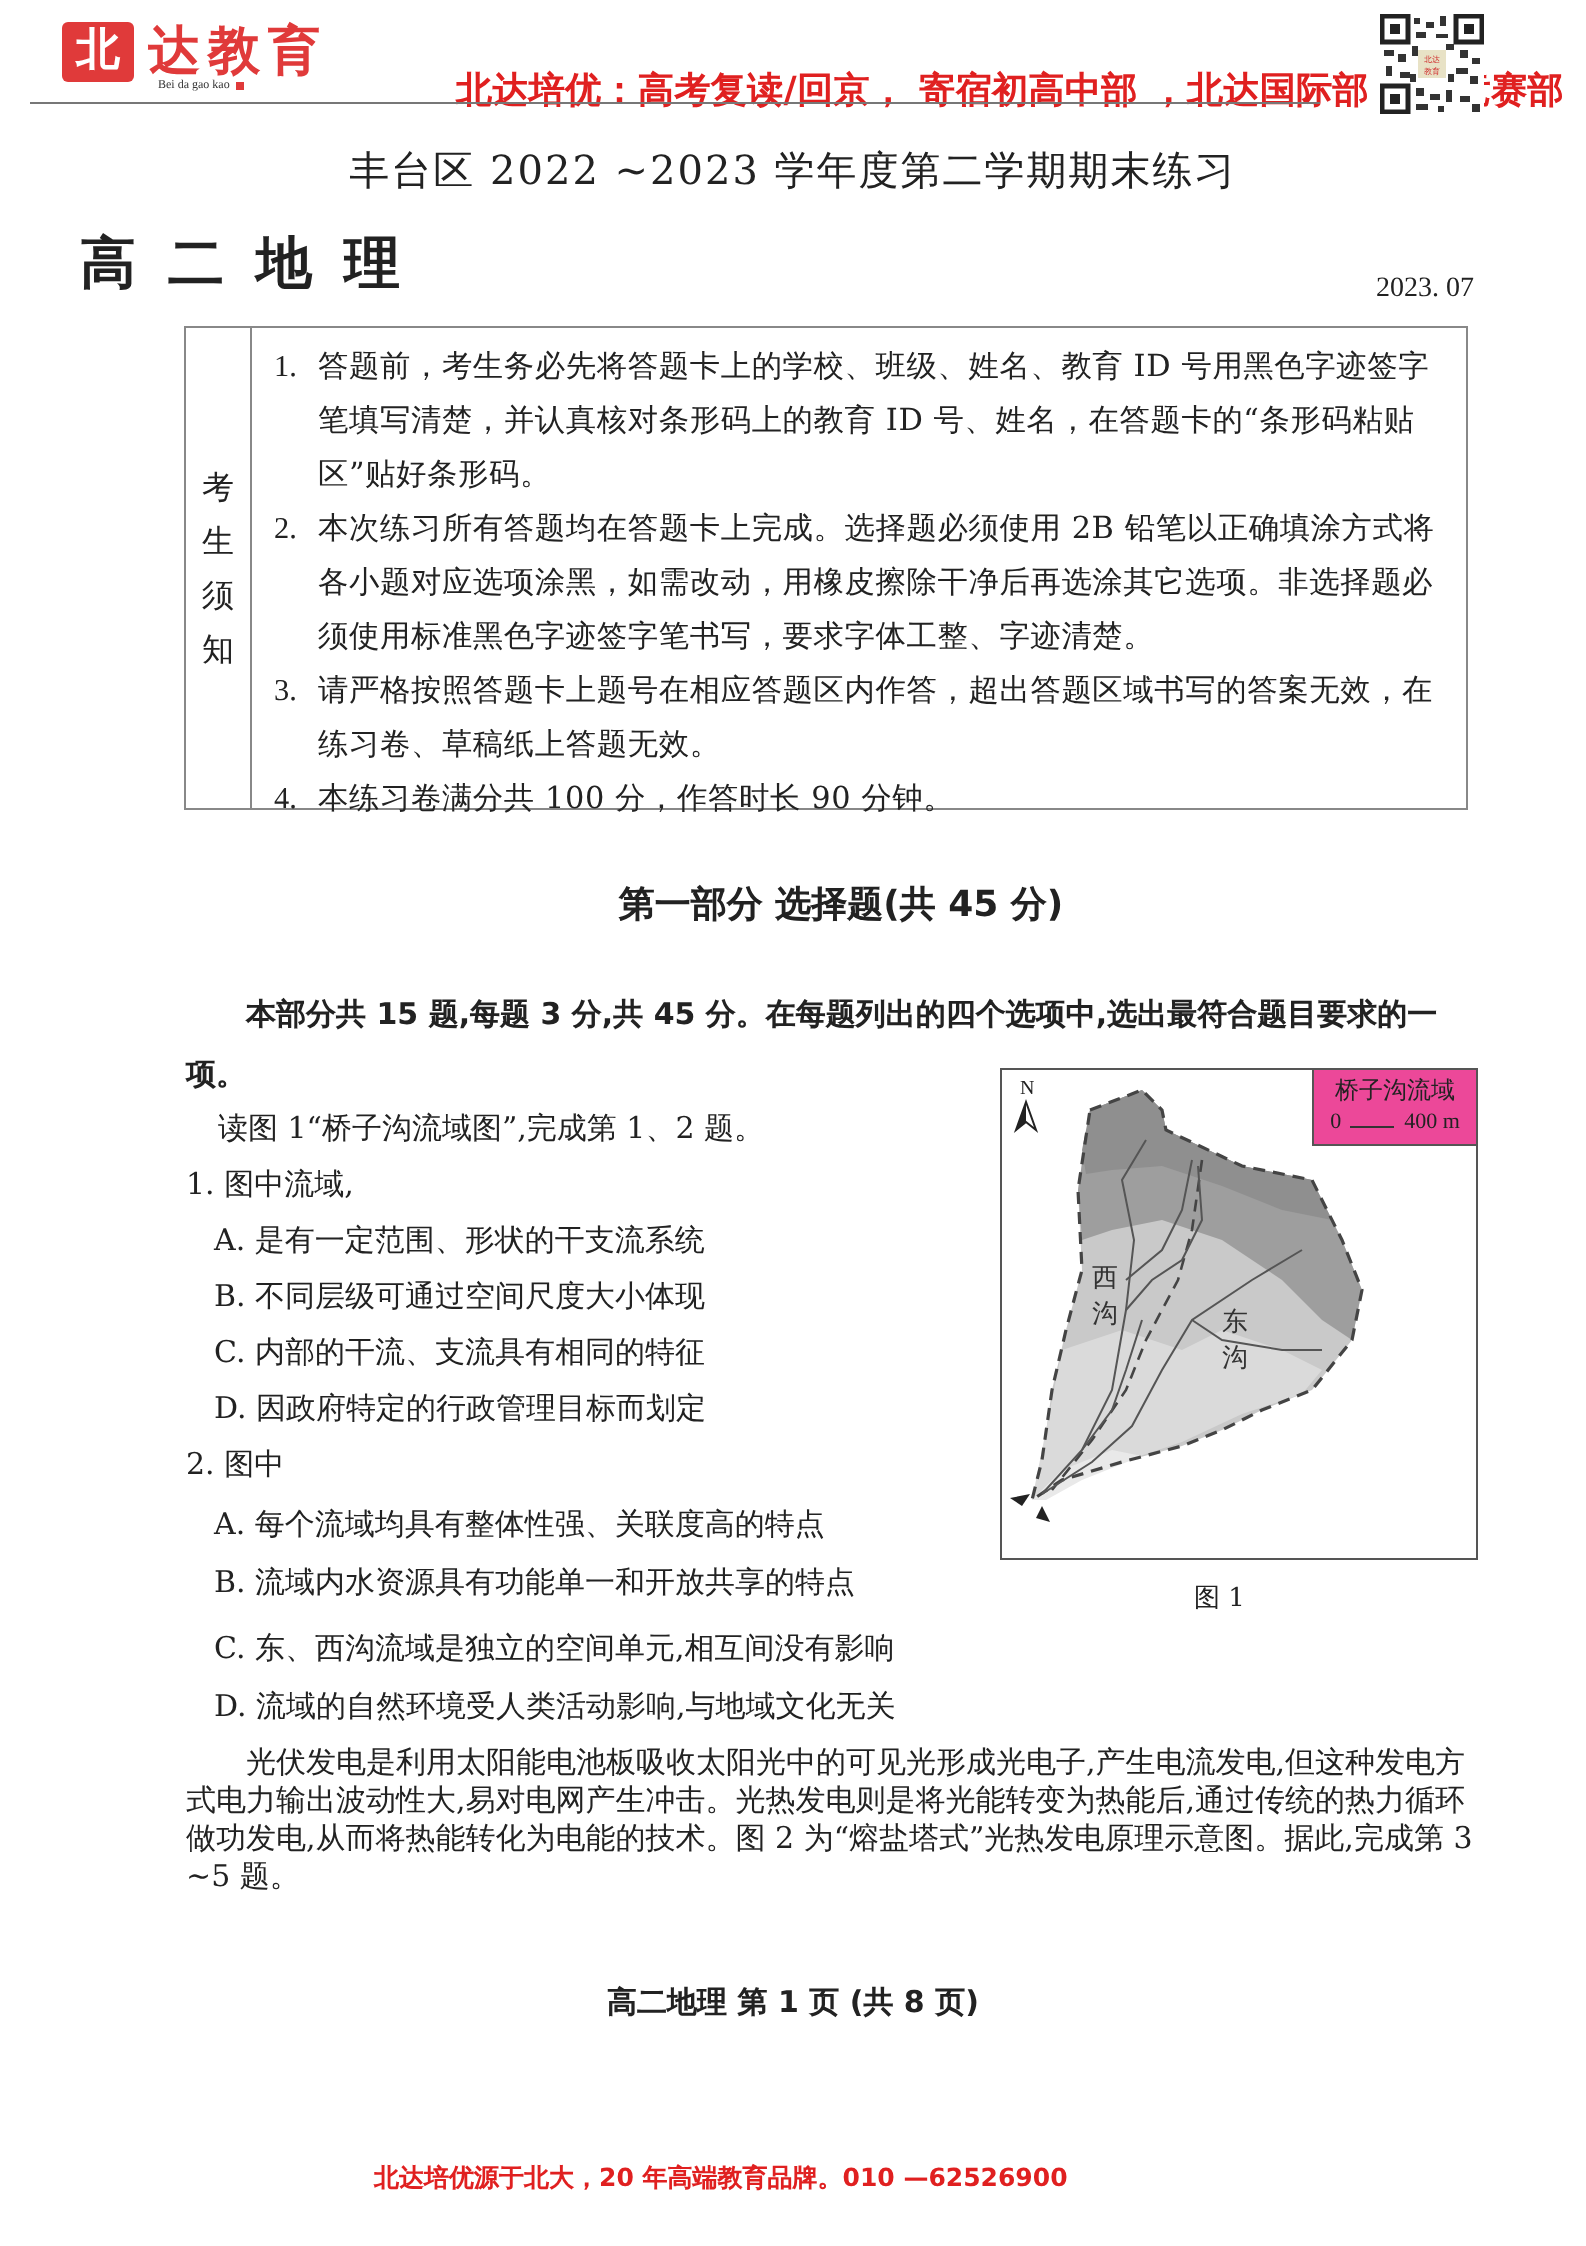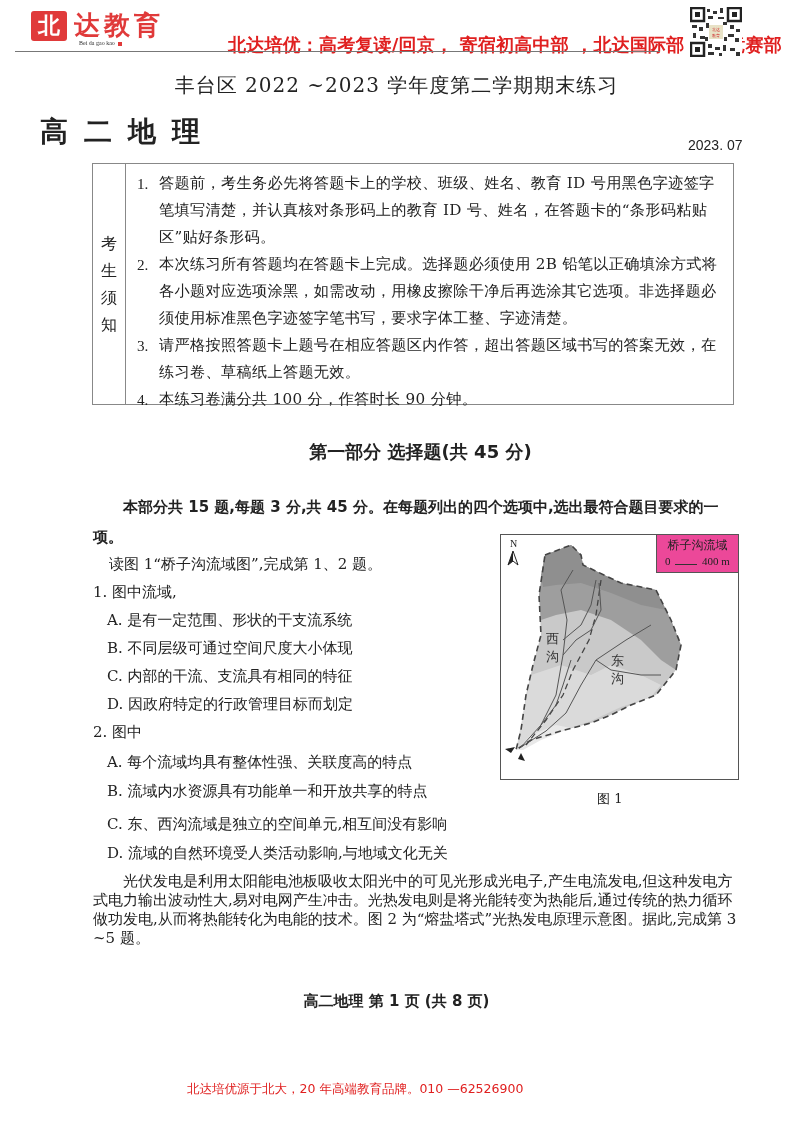--- a/index.html
+++ b/index.html
@@ -16,21 +16,21 @@
   .logo-sub { left: 79px; top: 40px; font-size: 6px; color: #333; font-family: "Liberation Serif", serif; }
   .logo-sub .sq { display: inline-block; width: 4px; height: 4px; background: #e03a3a; margin-left: 3px; vertical-align: middle; }
   .header-slogan { left: 228px; top: 33px; font-size: 18px; color: #e02020; font-weight: bold;
                    font-family: "DejaVu Sans", sans-serif; letter-spacing: 0.2px; white-space: nowrap; }
   .qr { left: 690px; top: 7px; width: 52px; height: 50px; }
 
   
   .exam-title { left: 0; width: 793px; top: 72px; text-align: center; font-size: 20px; color: #222; letter-spacing: 1px; }
   .subject-title { left: 0; width: 631px; top: 113px; text-align: left; font-size: 28px; font-weight: bold;
                    font-family: "DejaVu Sans", sans-serif; letter-spacing: 16px; margin-left: 40px; }
-  .exam-date { left: 688px; top: 137px; font-size: 14px; font-family: Liberation Sans, sans-serif; }
+  .exam-date { left: 688px; top: 137px; font-size: 14px; font-family: Liberation Serif, serif; }
 
   
   .notice { left: 92px; top: 163px; width: 642px; height: 242px; border: 1.5px solid #888; box-sizing: border-box; }
   .notice-label { position: absolute; left: 0; top: 0; width: 33px; height: 100%; border-right: 1.5px solid #888;
                   box-sizing: border-box; display: flex; flex-direction: column; justify-content: center; align-items: center;
                   font-size: 16px; line-height: 27px; }
   .notice-list { position: absolute; left: 44px; top: 6px; right: 8px; font-size: 15.2px; line-height: 27px; }
   .notice-item { display: flex; }
   .notice-num { width: 22px; flex: none; font-family: "Liberation Serif", serif; }
   .notice-text { flex: 1; letter-spacing: 0.3px; }
@@ -44,21 +44,21 @@
   .q-text { font-size: 15px; line-height: 28px; }
   .read-fig { left: 109px; top: 550px; }
   .q1-stem { left: 93px; top: 578px; }
   .opt { left: 107px; }
   .q2-stem { left: 93px; top: 747px; }
 
   .passage { left: 93px; top: 872px; width: 645px; font-size: 15px; line-height: 19px; text-indent: 2em; }
 
   .page-footer { left: 0; width: 793px; top: 992px; text-align: center; font-size: 15px; font-weight: bold;
                  font-family: "DejaVu Sans", sans-serif; }
-  .brand-footer { left: 187px; top: 1081px; font-size: 12.5px; color: #e02020; font-weight: normal;
+  .brand-footer { left: 187px; top: 1081px; font-size: 12.5px; color: #e02020; font-weight: bold;
                   font-family: "DejaVu Sans", sans-serif; white-space: nowrap; }
 
   
   .figure { left: 500px; top: 534px; width: 239px; height: 246px; border: 1.5px solid #555; box-sizing: border-box; background: #fff; }
   .figure svg { position: absolute; left: 0; top: 0; }
   .fig-title-box { position: absolute; right: 0; top: 0; width: 82px; height: 38px; border-left: 1.2px solid #555;
                    border-bottom: 1.2px solid #555; background: #ec4899; font-size: 12px; text-align: center; line-height: 16px; padding-top: 2px; box-sizing: border-box; }
   .scale-row { font-size: 11px; font-family: "Liberation Serif", serif; }
   .legend-box { position: absolute; right: 0; bottom: 0; width: 150px; height: 74px; border-left: 1.2px solid #555;
                 border-top: 1.2px solid #555; background: #fff; font-size: 12px; }

